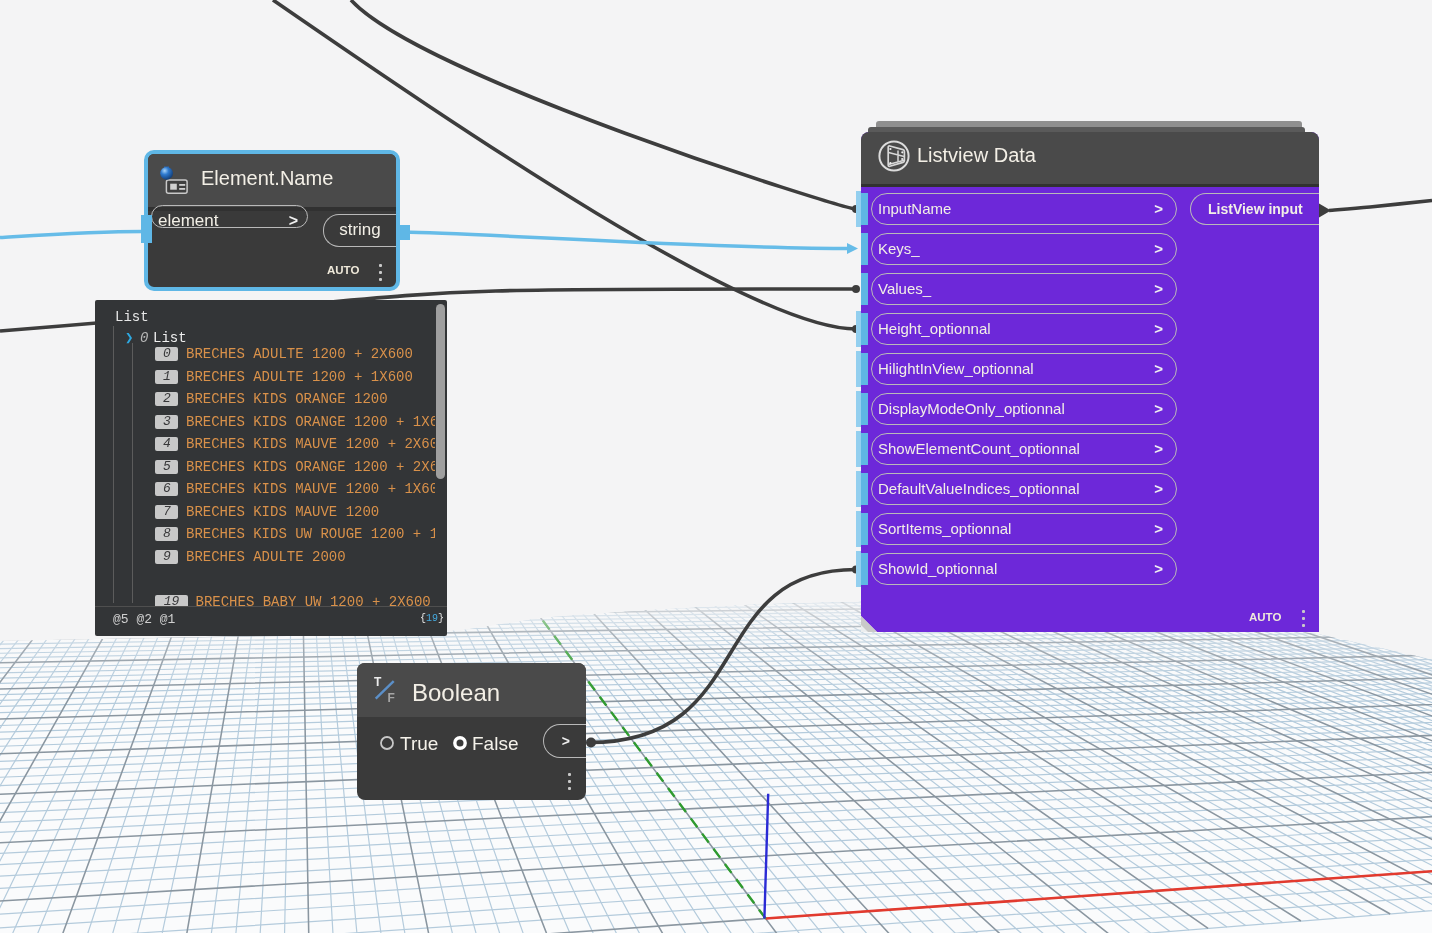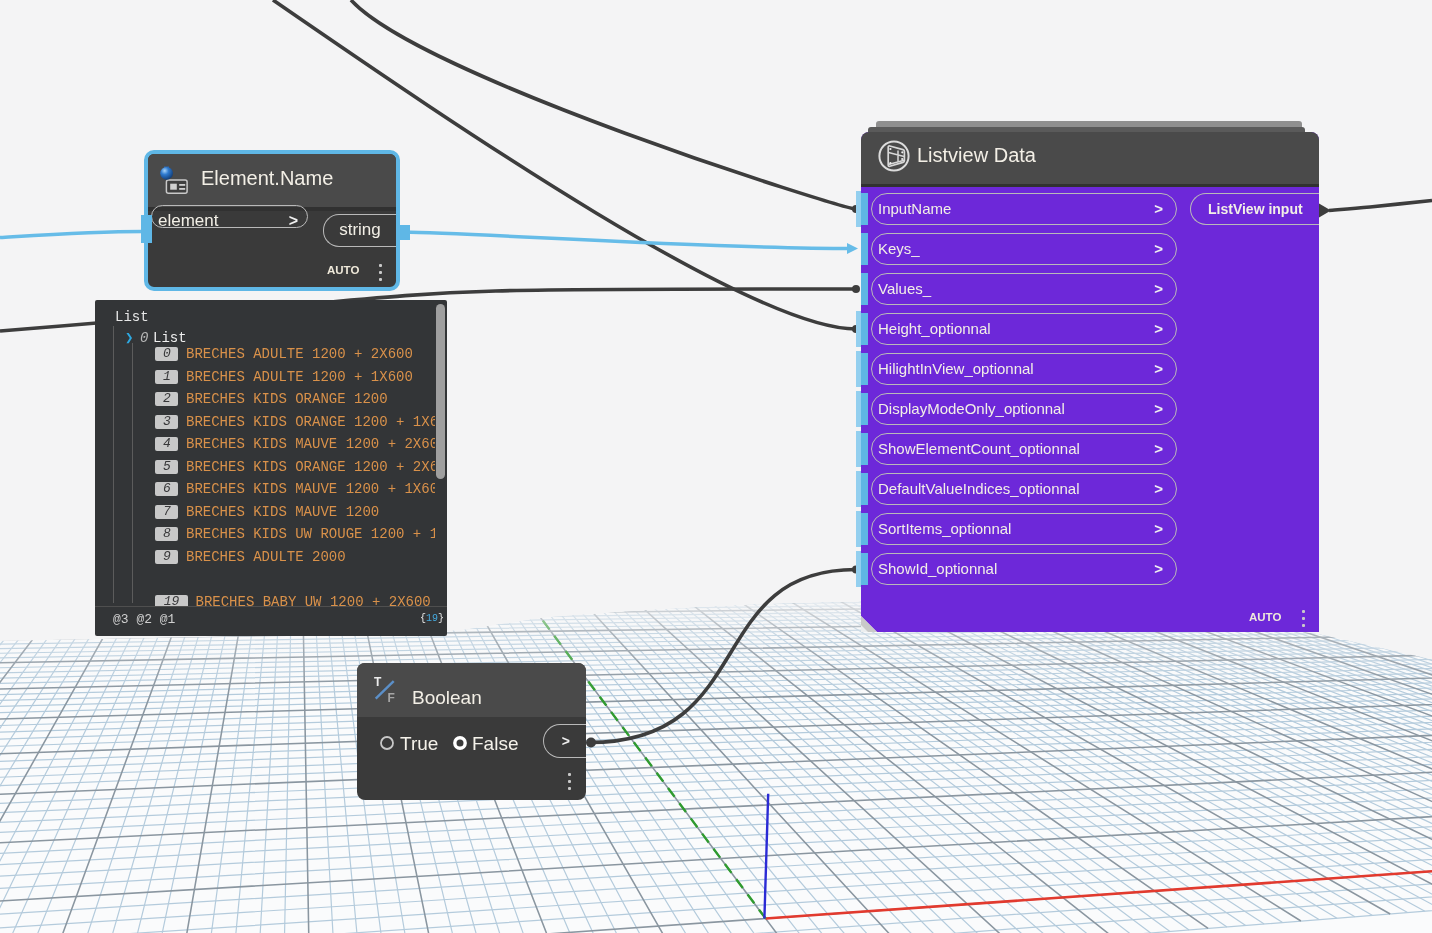--- a/index.html
+++ b/index.html
@@ -147,32 +147,32 @@
           <span class="badge" style="left:60.3px;width:23px">9</span>
           <span class="ltx" style="left:91px">BRECHES ADULTE 2000</span>
         </div>
 <div class="lrow" style="top:292.0px">
           <span class="badge" style="left:60.3px;width:32.5px">19</span>
           <span class="ltx" style="left:100.5px">BRECHES BABY UW 1200 + 2X600</span>
         </div>
   </div>
   <div style="position:absolute;left:341px;top:4px;width:9px;height:175px;background:#9f9f9f;border-radius:4.5px;"></div>
   <div style="position:absolute;left:0;top:306px;width:352px;height:1px;background:#4f4f4f;"></div>
-  <div style="position:absolute;left:18px;top:312px;color:#d0d0d0;font-size:13px;">@3 @2 @1</div>
+  <div style="position:absolute;left:18px;top:312px;color:#d0d0d0;font-size:13px;">@5 @2 @1</div>
   <div style="position:absolute;right:3px;top:313px;font-size:10px;color:#e8e8e8;">{<span style="color:#45aadf">19</span>}</div>
 </div>
 
 <div class="node" style="left:357px;top:663px;width:229px;height:137px;">
   <div class="nhead" style="height:54px;background:#4a4a4a;"></div>
   <svg style="position:absolute;left:14px;top:9px" width="30" height="34" viewBox="0 0 30 34">
     <text x="3" y="13.5" fill="#ececec" font-size="12" font-weight="bold" font-family="Liberation Sans">T</text>
     <path d="M4.7,26.6 L22.7,9.1" stroke="#5b8fc8" stroke-width="2.4"></path>
     <text x="16.5" y="30" fill="#a5a5a5" font-size="12" font-weight="bold" font-family="Liberation Sans">F</text>
   </svg>
-  <div style="position:absolute;left:55px;top:24px;color:#f3efe6;font-size:19px;">Boolean</div>
+  <div style="position:absolute;left:55px;top:16px;color:#f3efe6;font-size:24px;">Boolean</div>
   <svg style="position:absolute;left:22px;top:72px" width="16" height="16" viewBox="0 0 16 16">
     <circle cx="8" cy="8" r="6" fill="none" stroke="#c8c8c8" stroke-width="1.8"></circle>
       </svg>
   <div style="position:absolute;left:43px;top:70px;color:#f5f2ea;font-size:19px;">True</div>
   <svg style="position:absolute;left:95px;top:72px" width="16" height="16" viewBox="0 0 16 16">
     <circle cx="8" cy="8" r="5.2" fill="none" stroke="#ffffff" stroke-width="3.4"></circle>
       </svg>
   <div style="position:absolute;left:115px;top:70px;color:#f5f2ea;font-size:19px;">False</div>
   <div class="pill" style="left:186px;top:61px;width:43px;height:34px;border-radius:17px 0 0 17px;border-right:none;">
         <span class="gt" style="right:16px;font-size:14px;top:2px;">&gt;</span>

